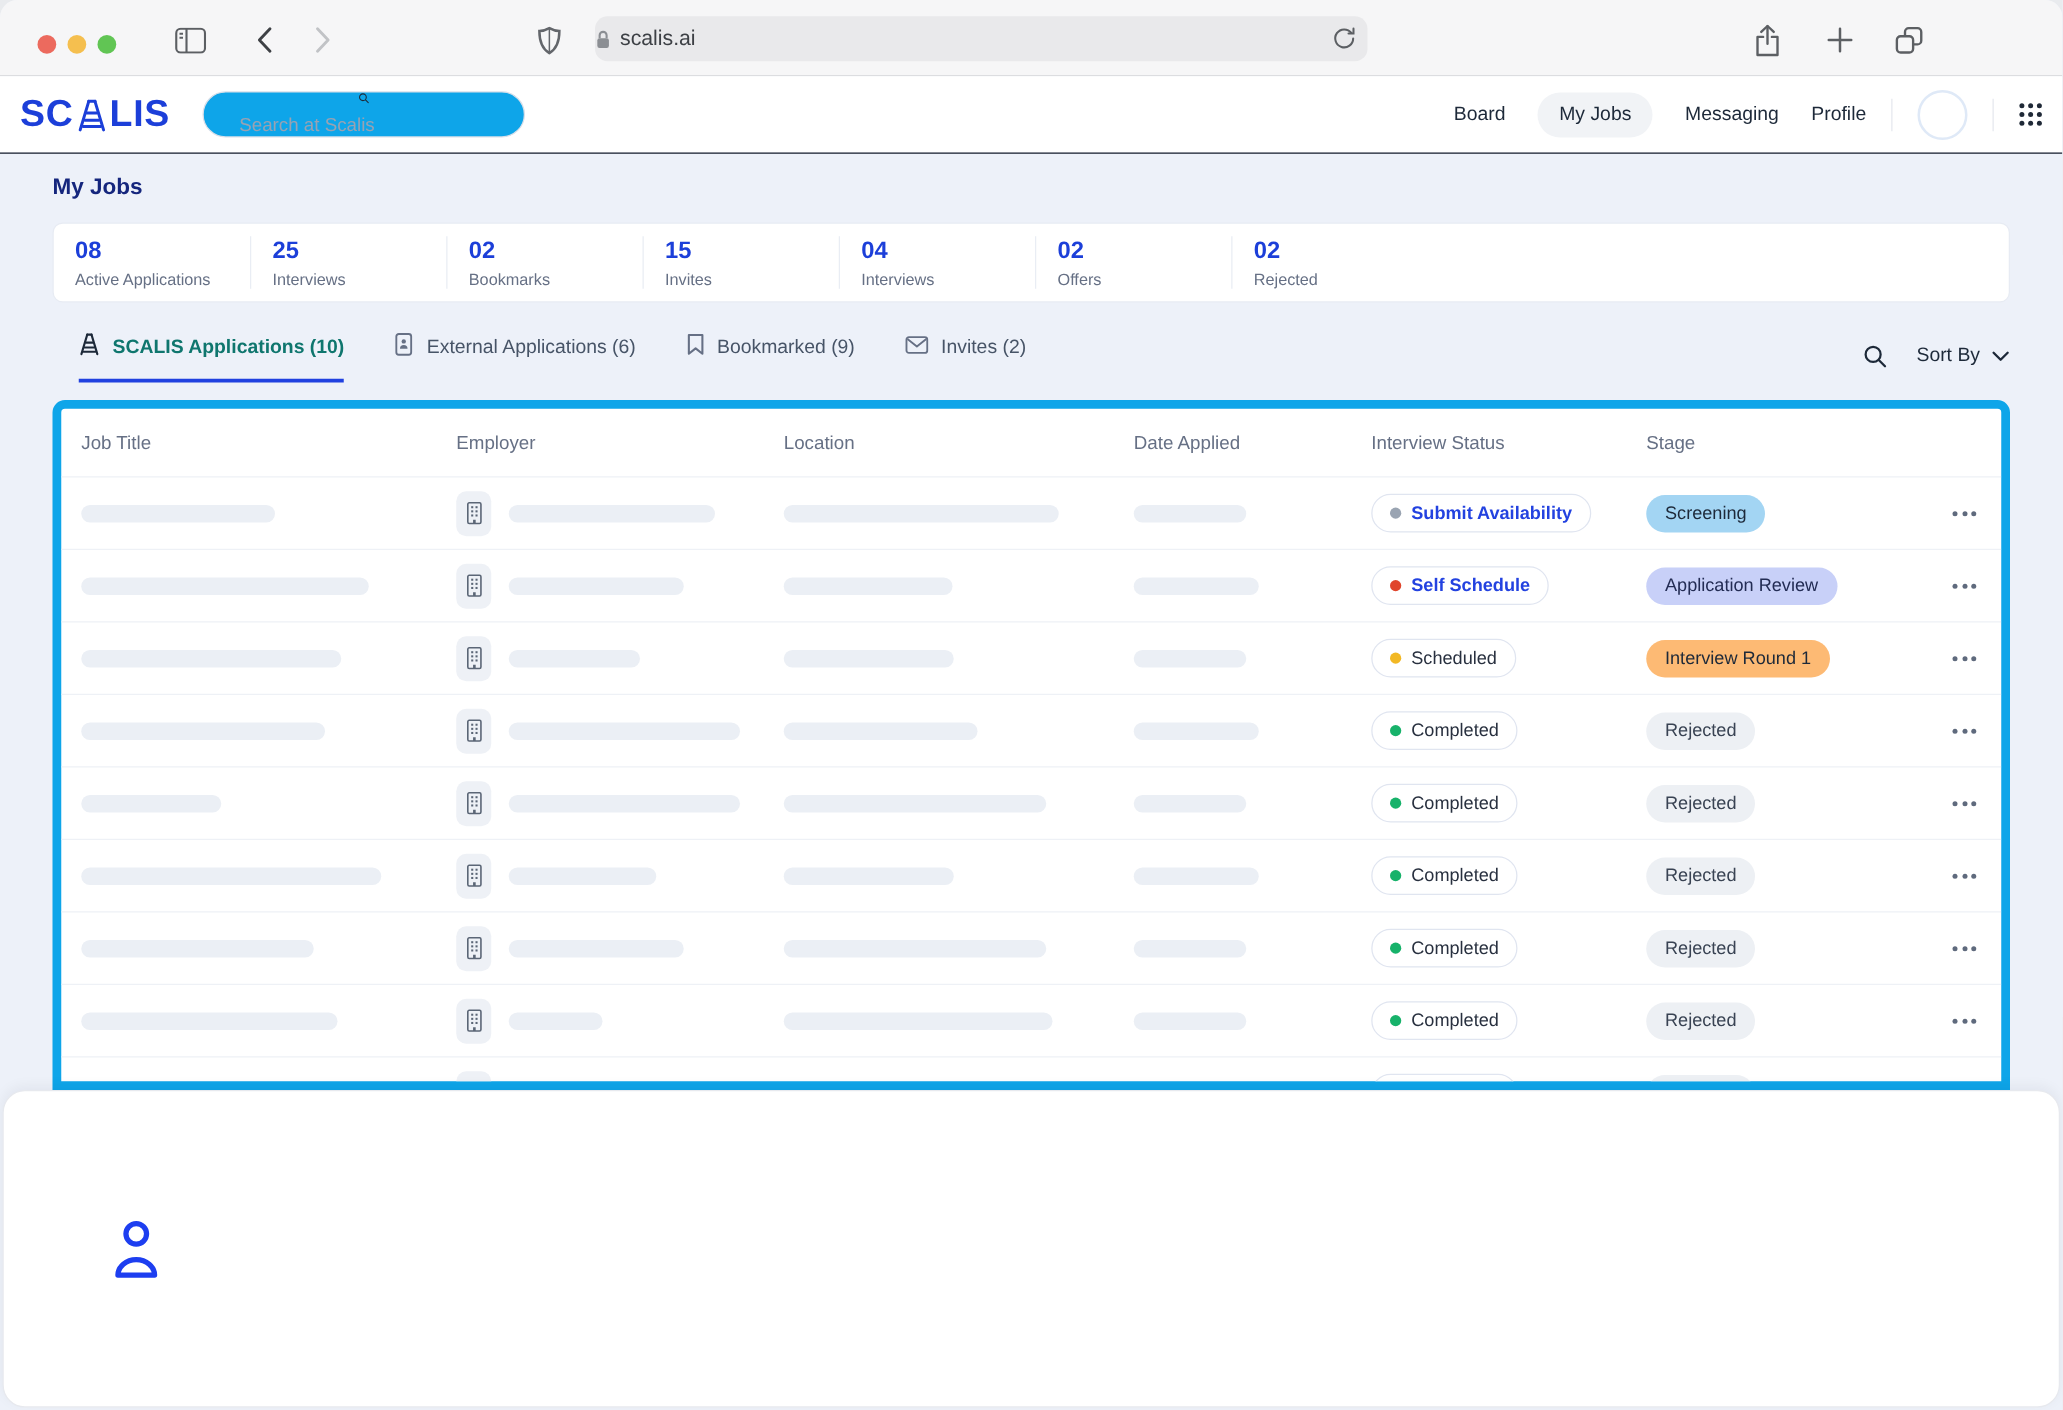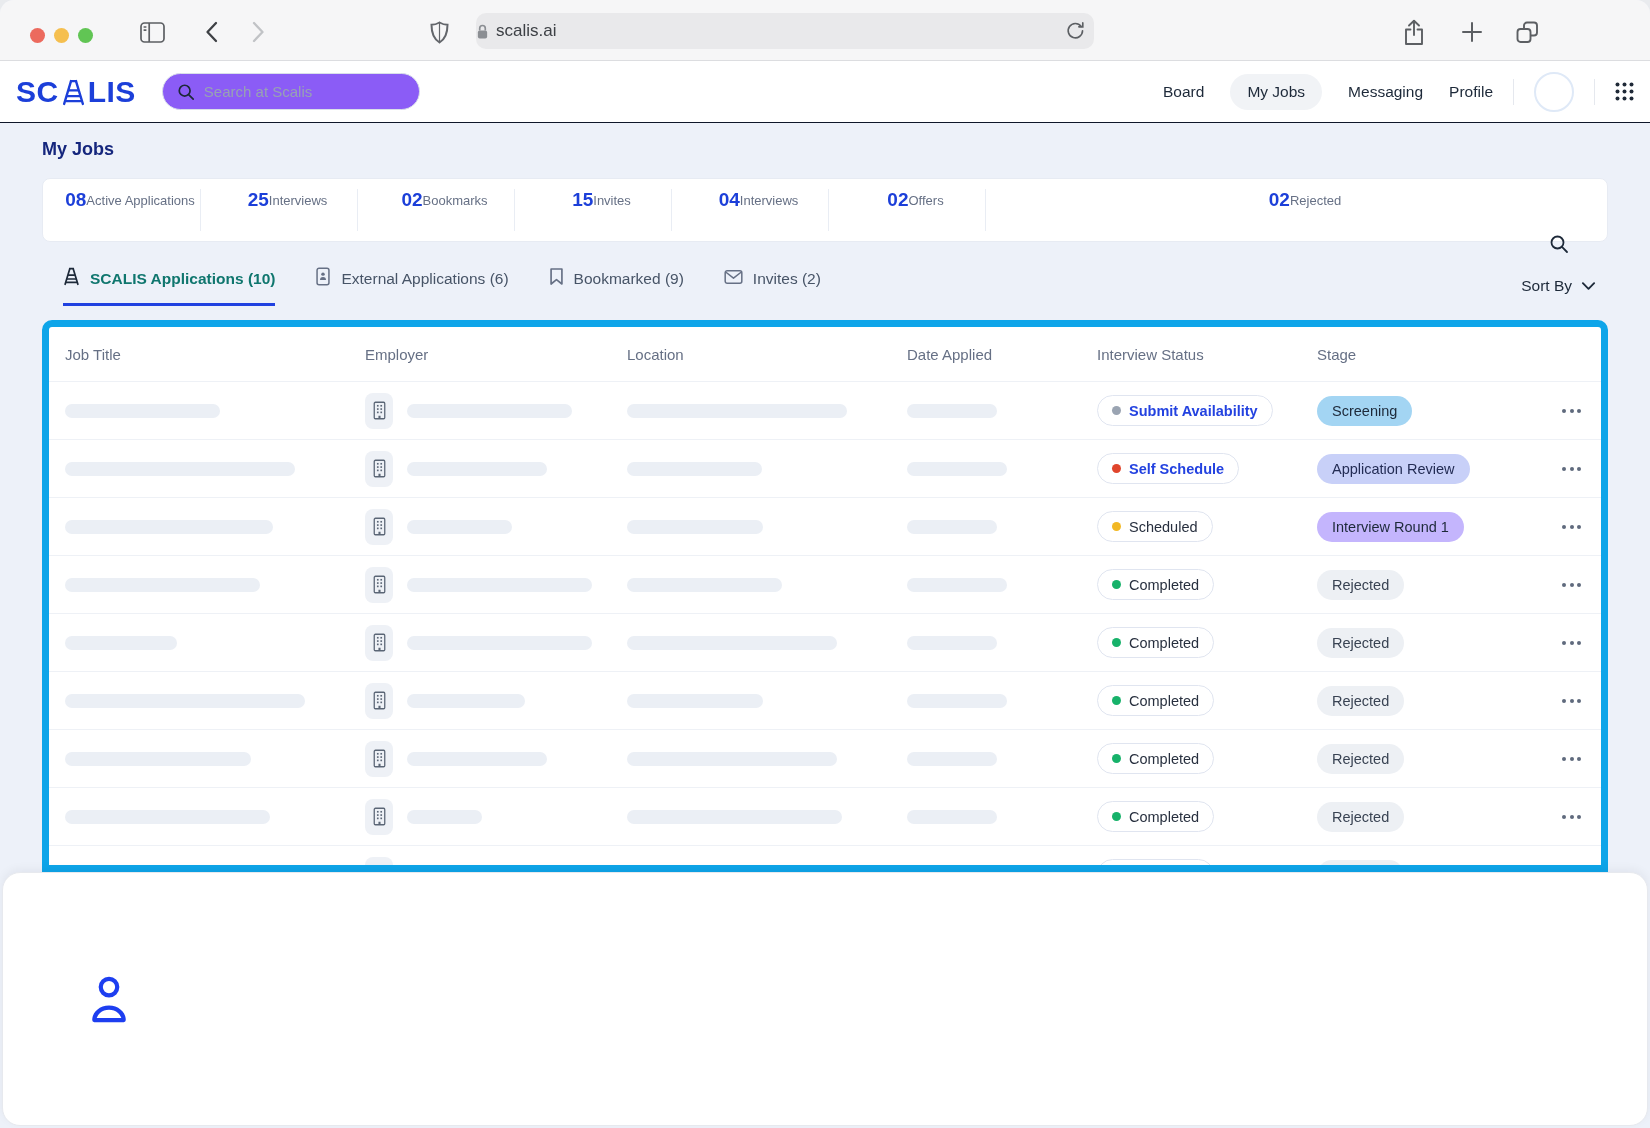--- a/index.html
+++ b/index.html
@@ -31,50 +31,50 @@
     display:flex; align-items:center; justify-content:flex-start; gap:7px;
     font-size:17px; color:#3d4045; cursor:text;
   }
   .url-refresh { position:absolute; right:10px; top:7px; background:none; border:none; cursor:pointer; }
   
   .appbar { height:62px; background:#ffffff; border-bottom:1px solid #0f172a;
             display:flex; align-items:center; padding:0 16px; position:relative; }
   .logo { display:flex; align-items:flex-end; gap:1px; color:#1c3fd9; font-size:30px; font-weight:bold; letter-spacing:.5px; line-height:1; cursor:pointer; }
   .search {
     margin-left:26px; width:258px; height:37px; border:1.5px solid #d9dfe9; border-radius:20px;
-    background:#8b5cf6; display:flex; align-items:center; gap:9px; padding:0 14px;
+    background:#0ea5e9; display:flex; align-items:center; gap:9px; padding:0 14px;flex-direction:column;
   }
   .search input { border:none; outline:none; flex:1; font-size:15px; font-family:inherit; color:#1d2939; background:transparent; }
   .search input::placeholder { color:#98a2b3; }
   .nav { margin-left:auto; display:flex; align-items:center; gap:26px; font-size:15.5px; color:#1d2939; }
   .nav-item { cursor:pointer; padding:9px 0; border-radius:19px; background:none; border:none; font:inherit; color:inherit; }
   .nav-item.active { background:#f1f3f6; padding:9px 17px; }
   .vdiv { width:1px; height:26px; background:#e5e8ee; margin:0 -6px; }
   .avatar { width:40px; height:40px; border-radius:50%; border:2px solid #dfe9f7; cursor:pointer;
             background:radial-gradient(circle at 50% 30%, #d3a87e 0 20%, #8b5e3c 38%, #564538 62%, #2c2ا нет 0), radial-gradient(circle at 50% 32%, #d3a87e 0 20%, #8b5e3c 40%, #4d4036 68%, #2b2725 100%); }
   .grid-ic { cursor:pointer; background:none; border:none; display:flex; }
   
   .content { padding:0 42px; }
   .page-title { padding-top:16px; font-size:18px; font-weight:bold; color:#15267d; }
   .stats {
     margin-top:18px; height:64px; background:#fff; border:1px solid #e7ebf3; border-radius:8px;
     display:grid; grid-template-columns:repeat(6,157px) 1fr; align-items:center;
   }
-  .stat { padding-left:17px; height:42px; display:flex; flex-direction:row; justify-content:center; }
+  .stat { padding-left:17px; height:42px; display:flex; flex-direction:column; justify-content:center; }
   .stat + .stat { border-left:1px solid #e9edf4; }
   .stat .v { font-size:19px; font-weight:bold; color:#1c3fd9; }
   .stat .l { font-size:13px; color:#667085; margin-top:4px; }
   
   .tabsrow { margin-top:20px; display:flex; align-items:flex-end; padding-left:21px; position:relative; height:44px; }
   .tabs { display:flex; gap:40px; }
   .tab { display:flex; align-items:center; gap:10px; padding-bottom:13px; font-size:15.5px; color:#475467;
          background:none; border:none; font-family:inherit; cursor:pointer; border-bottom:3px solid transparent; }
   .tab.active { color:#0f766e; font-weight:bold; border-bottom-color:#2041e0; }
   .tab svg { flex:none; }
-  .sortgroup { position:absolute; right:12px; bottom:11px; display:flex; align-items:center; gap:23px;flex-direction:column; }
+  .sortgroup { position:absolute; right:0; bottom:11px; display:flex; align-items:center; gap:23px; }
   .sortbtn { display:flex; align-items:center; gap:9px; font-size:15.5px; color:#1d2939; background:none; border:none; font-family:inherit; cursor:pointer; }
   .iconbtn { background:none; border:none; cursor:pointer; display:flex; }
   
   .tablecard { margin-top:14px; background:#fff; border:7px solid #0ea5e9; border-radius:10px 10px 0 0;
                height:552px; overflow:hidden; }
   .thead, .trow { display:grid; grid-template-columns:300px 262px 280px 190px 220px 235px 1fr;
                   align-items:center; padding:0 16px; }
   .thead { height:54px; color:#667085; font-size:15px; }
   .trow { height:58px; border-top:1px solid #eef1f6; }
   .skel { height:14px; border-radius:7px; background:#ebeff5; }
@@ -411,21 +411,21 @@
     <div>
               <div class="skel sk-loc" style="width: 136px;"></div>
             </div>
     <div>
               <div class="skel sk-date" style="width: 90px;"></div>
             </div>
     <div><span class="spill">
                 <i class="dot" style="background: rgb(242, 184, 36);"></i>
                 <span class="slabel">Scheduled</span>
               </span></div>
-    <div><span class="gpill" style="background: #c4b5fd; color: rgb(29, 41, 57); text-align: right;">Interview Round 1</span></div>
+    <div><span class="gpill" style="background: #fdba74; color: rgb(29, 41, 57); text-align: right;">Interview Round 1</span></div>
     <div style="display:flex">
               <button class="dots">
                 <i></i>
                 <i></i>
                 <i></i>
               </button>
             </div>
   </div>
 
   <div class="trow">

